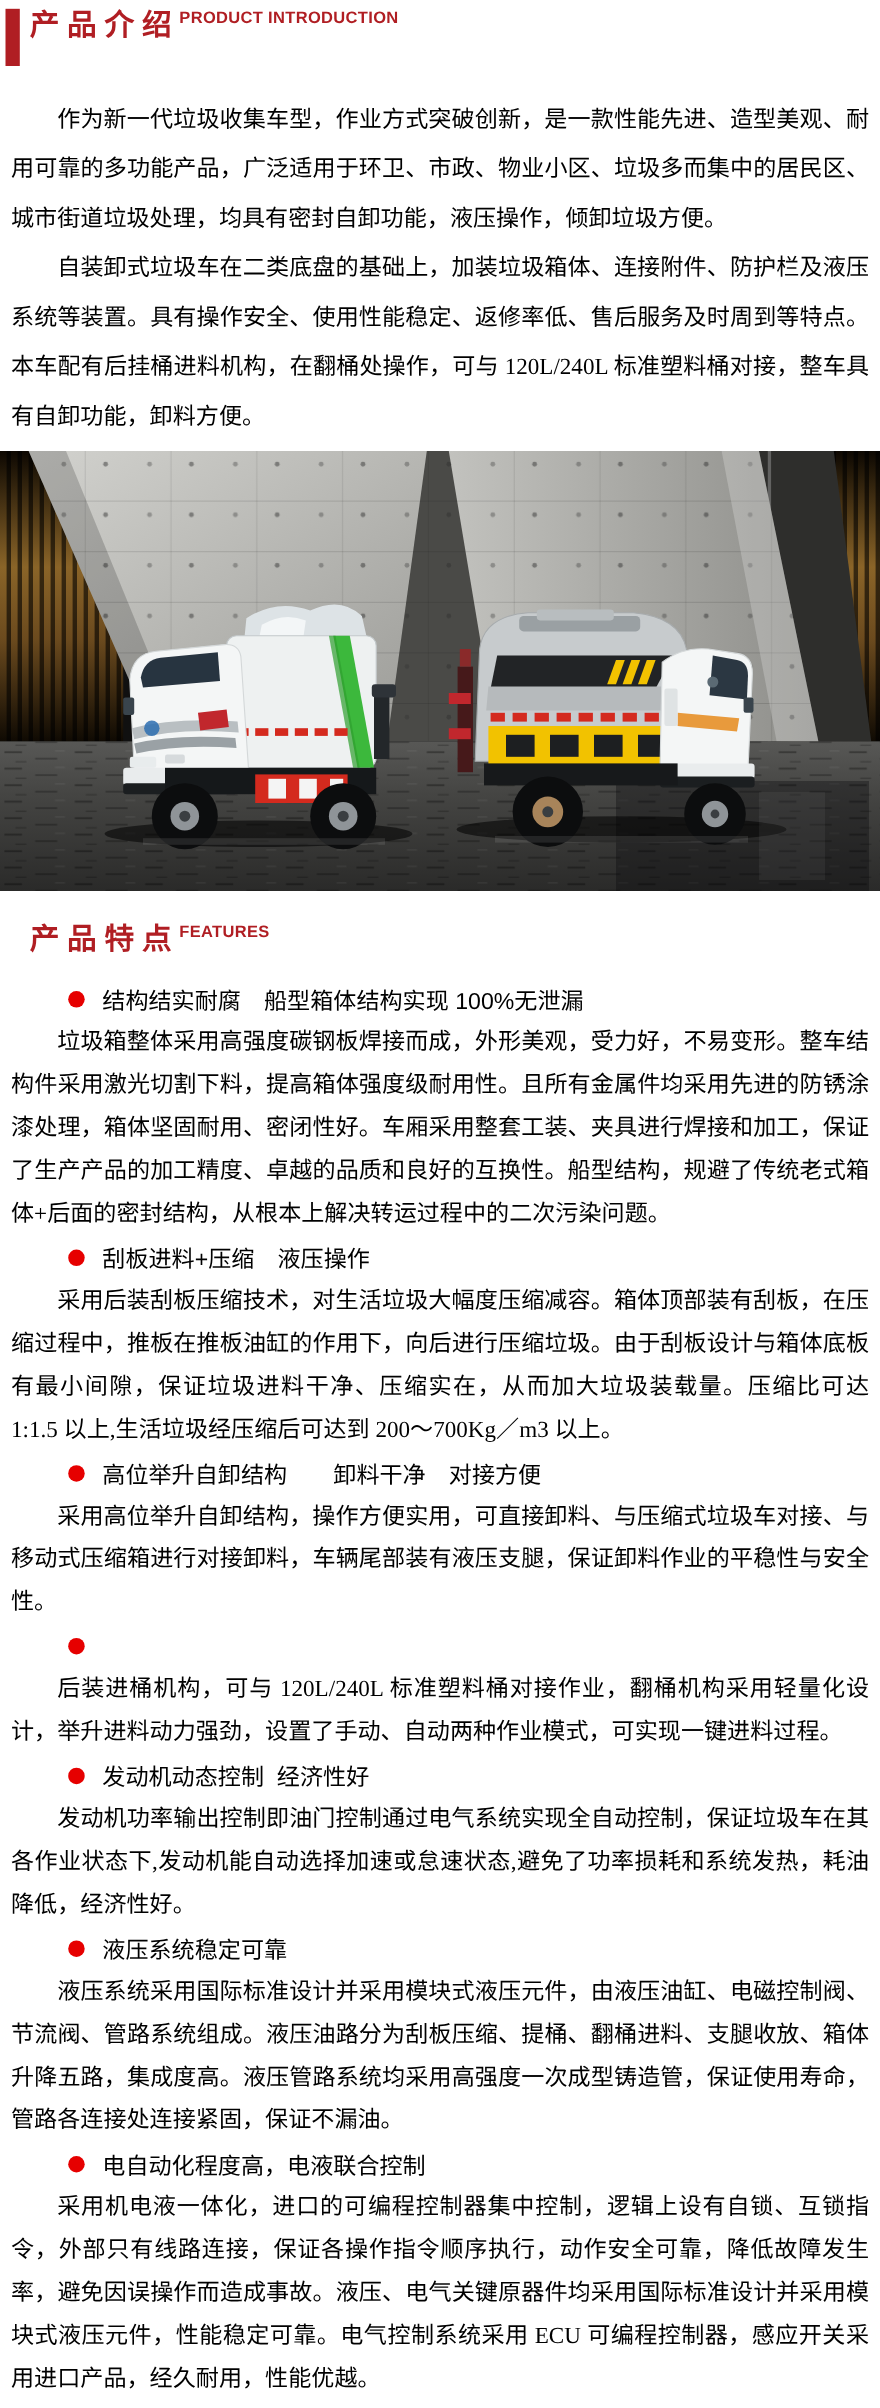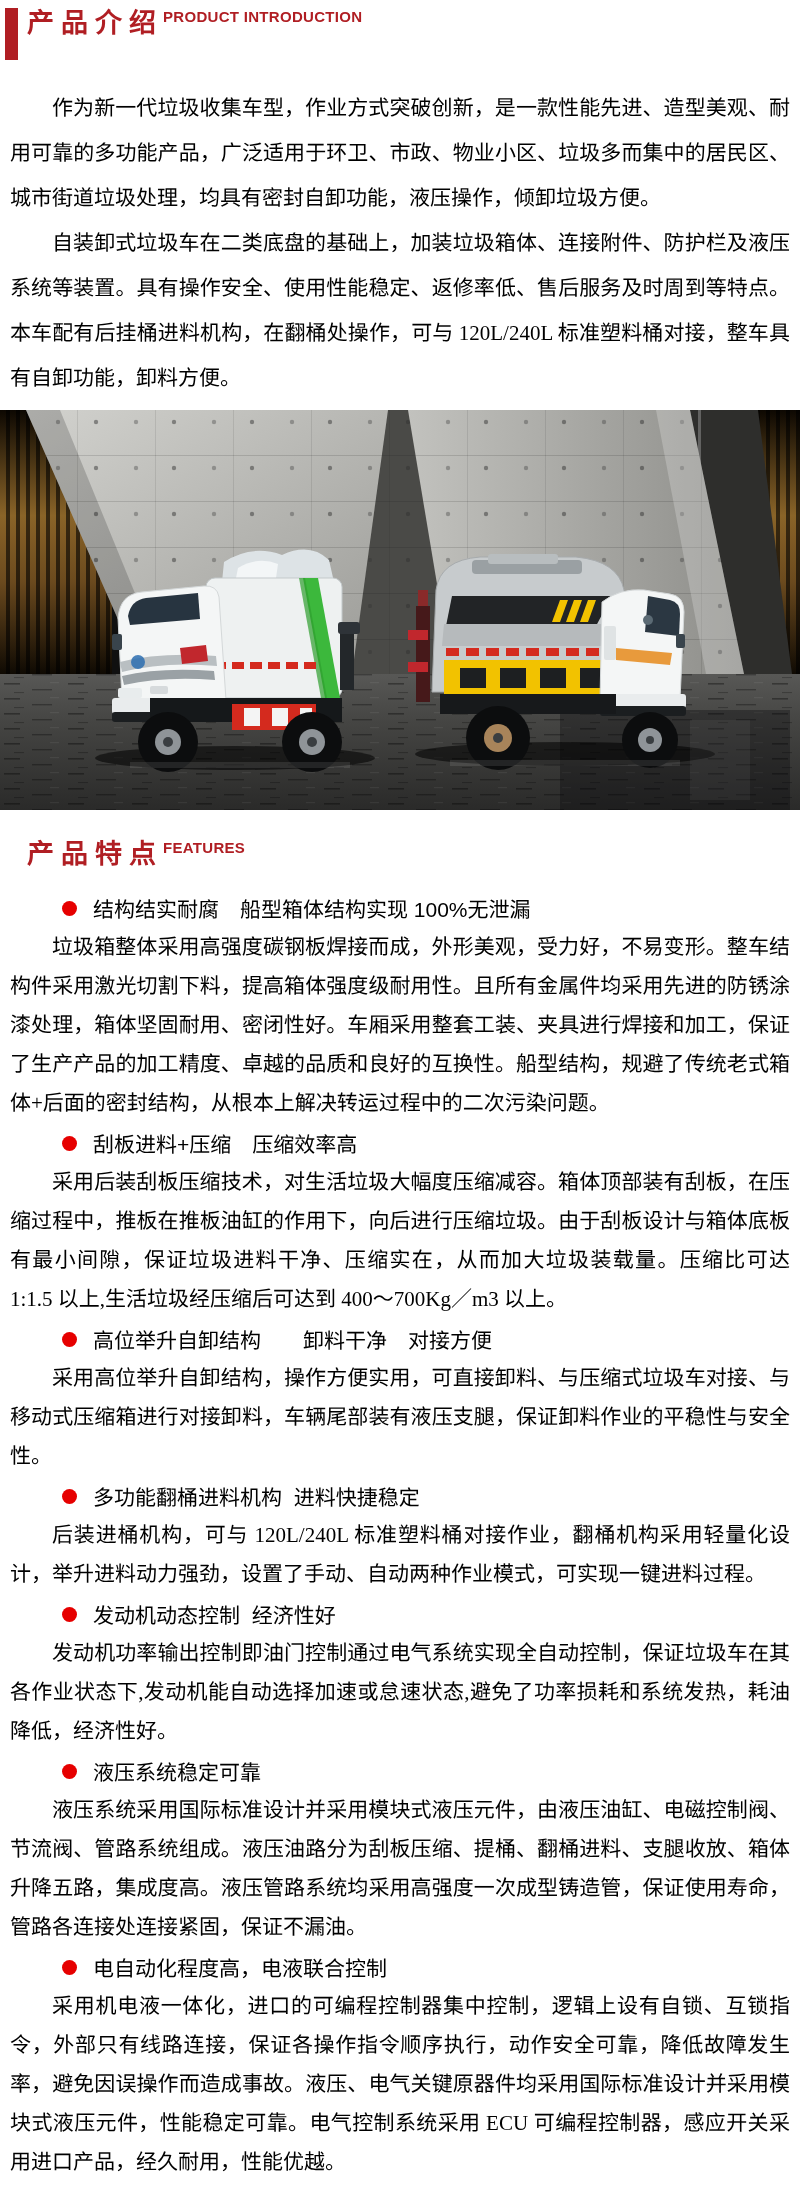--- a/index.html
+++ b/index.html
@@ -320,37 +320,36 @@
       <div class="feature-heading">
         <span class="bullet"></span>
         <span>结构结实耐腐　船型箱体结构实现 100%无泄漏</span>
       </div>
       <p class="feature-body">垃圾箱整体采用高强度碳钢板焊接而成，外形美观，受力好，不易变形。整车结构件采用激光切割下料，提高箱体强度级耐用性。且所有金属件均采用先进的防锈涂漆处理，箱体坚固耐用、密闭性好。车厢采用整套工装、夹具进行焊接和加工，保证了生产产品的加工精度、卓越的品质和良好的互换性。船型结构，规避了传统老式箱体+后面的密封结构，从根本上解决转运过程中的二次污染问题。</p>
     </div>
 
     <div class="feature">
       <div class="feature-heading">
         <span class="bullet"></span>
-        <span>刮板进料+压缩　压缩效率高</span>
-      </div>
-      <p class="feature-body">采用后装刮板压缩技术，对生活垃圾大幅度压缩减容。箱体顶部装有刮板，在压缩过程中，推板在推板油缸的作用下，向后进行压缩垃圾。由于刮板设计与箱体底板有最小间隙，保证垃圾进料干净、压缩实在，从而加大垃圾装载量。压缩比可达 1:1.5 以上,生活垃圾经压缩后可达到 400～700Kg／m3 以上。</p>
+        <span>刮板进料+压缩　液压操作</span>
+      </div>
+      <p class="feature-body">采用后装刮板压缩技术，对生活垃圾大幅度压缩减容。箱体顶部装有刮板，在压缩过程中，推板在推板油缸的作用下，向后进行压缩垃圾。由于刮板设计与箱体底板有最小间隙，保证垃圾进料干净、压缩实在，从而加大垃圾装载量。压缩比可达 1:1.5 以上,生活垃圾经压缩后可达到 200～700Kg／m3 以上。</p>
     </div>
 
     <div class="feature">
       <div class="feature-heading">
         <span class="bullet"></span>
         <span>高位举升自卸结构　　卸料干净　对接方便</span>
       </div>
       <p class="feature-body">采用高位举升自卸结构，操作方便实用，可直接卸料、与压缩式垃圾车对接、与移动式压缩箱进行对接卸料，车辆尾部装有液压支腿，保证卸料作业的平稳性与安全性。</p>
     </div>
 
     <div class="feature">
       <div class="feature-heading">
         <span class="bullet"></span>
-        <span>多功能翻桶进料机构  进料快捷稳定</span>
       </div>
       <p class="feature-body">后装进桶机构，可与 120L/240L 标准塑料桶对接作业，翻桶机构采用轻量化设计，举升进料动力强劲，设置了手动、自动两种作业模式，可实现一键进料过程。</p>
     </div>
 
     <div class="feature">
       <div class="feature-heading">
         <span class="bullet"></span>
         <span>发动机动态控制  经济性好</span>
       </div>
       <p class="feature-body">发动机功率输出控制即油门控制通过电气系统实现全自动控制，保证垃圾车在其各作业状态下,发动机能自动选择加速或怠速状态,避免了功率损耗和系统发热，耗油降低，经济性好。</p>

